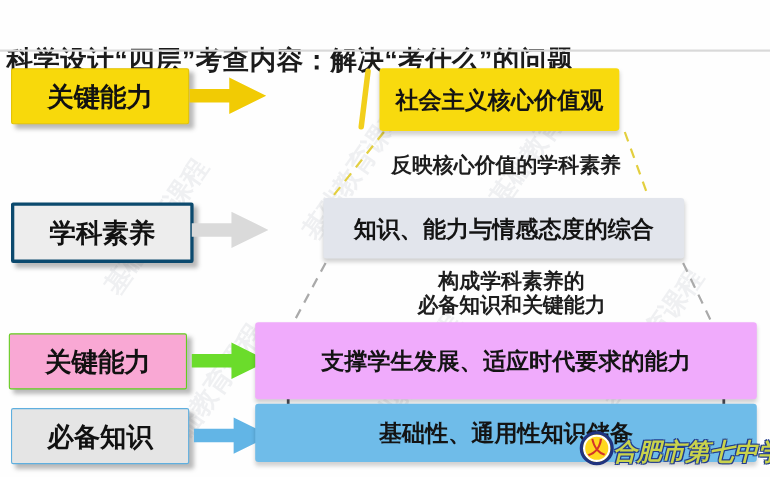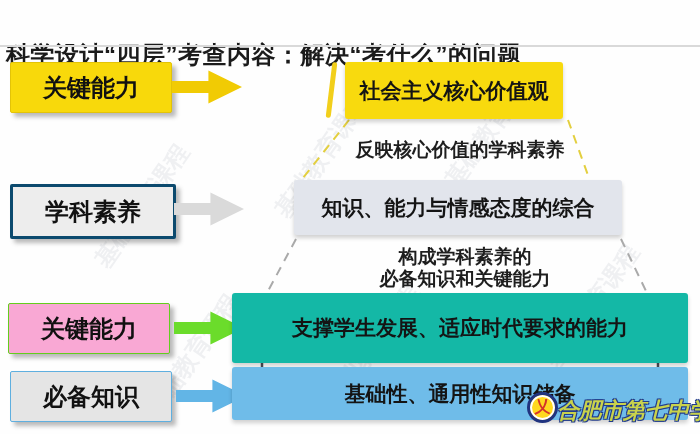--- a/index.html
+++ b/index.html
@@ -39,21 +39,21 @@
   .arrow.green {left:174px;top:310px;background:#6BDC2B;}
   .arrow.blue  {left:176px;top:378px;background:#62B5E6;}
   
   .rbox{
     position:absolute;display:flex;align-items:center;justify-content:center;
     font-size:21px;font-weight:bold;color:#141414;text-align:center;
     box-shadow:0 3px 4px rgba(0,0,0,0.18);border-radius:3px;
   }
   .rbox.yellow{left:345px;top:62px; width:218px;height:57px;background:#F8DA0E;}
   .rbox.gray  {left:294px;top:180px;width:328px;height:55px;background:#E2E5EC;}
-  .rbox.green {left:232px;top:293px;width:456px;height:70px;background:#14b8a6;}
+  .rbox.green {left:232px;top:293px;width:456px;height:70px;background:#f0abfc;}
   .rbox.blue  {left:232px;top:367px;width:456px;height:53px;background:#6FBCE9;}
   
   .connector{
     position:absolute;font-weight:bold;color:#1e1e1e;text-align:center;
   }
   .connector.one{left:330px;top:137px;width:260px;font-size:19px;}
   .connector.two{left:330px;top:246px;width:270px;font-size:19px;line-height:22px;}
   
   .overlay{position:absolute;left:0;top:0;width:700px;height:434px;pointer-events:none;}
   

